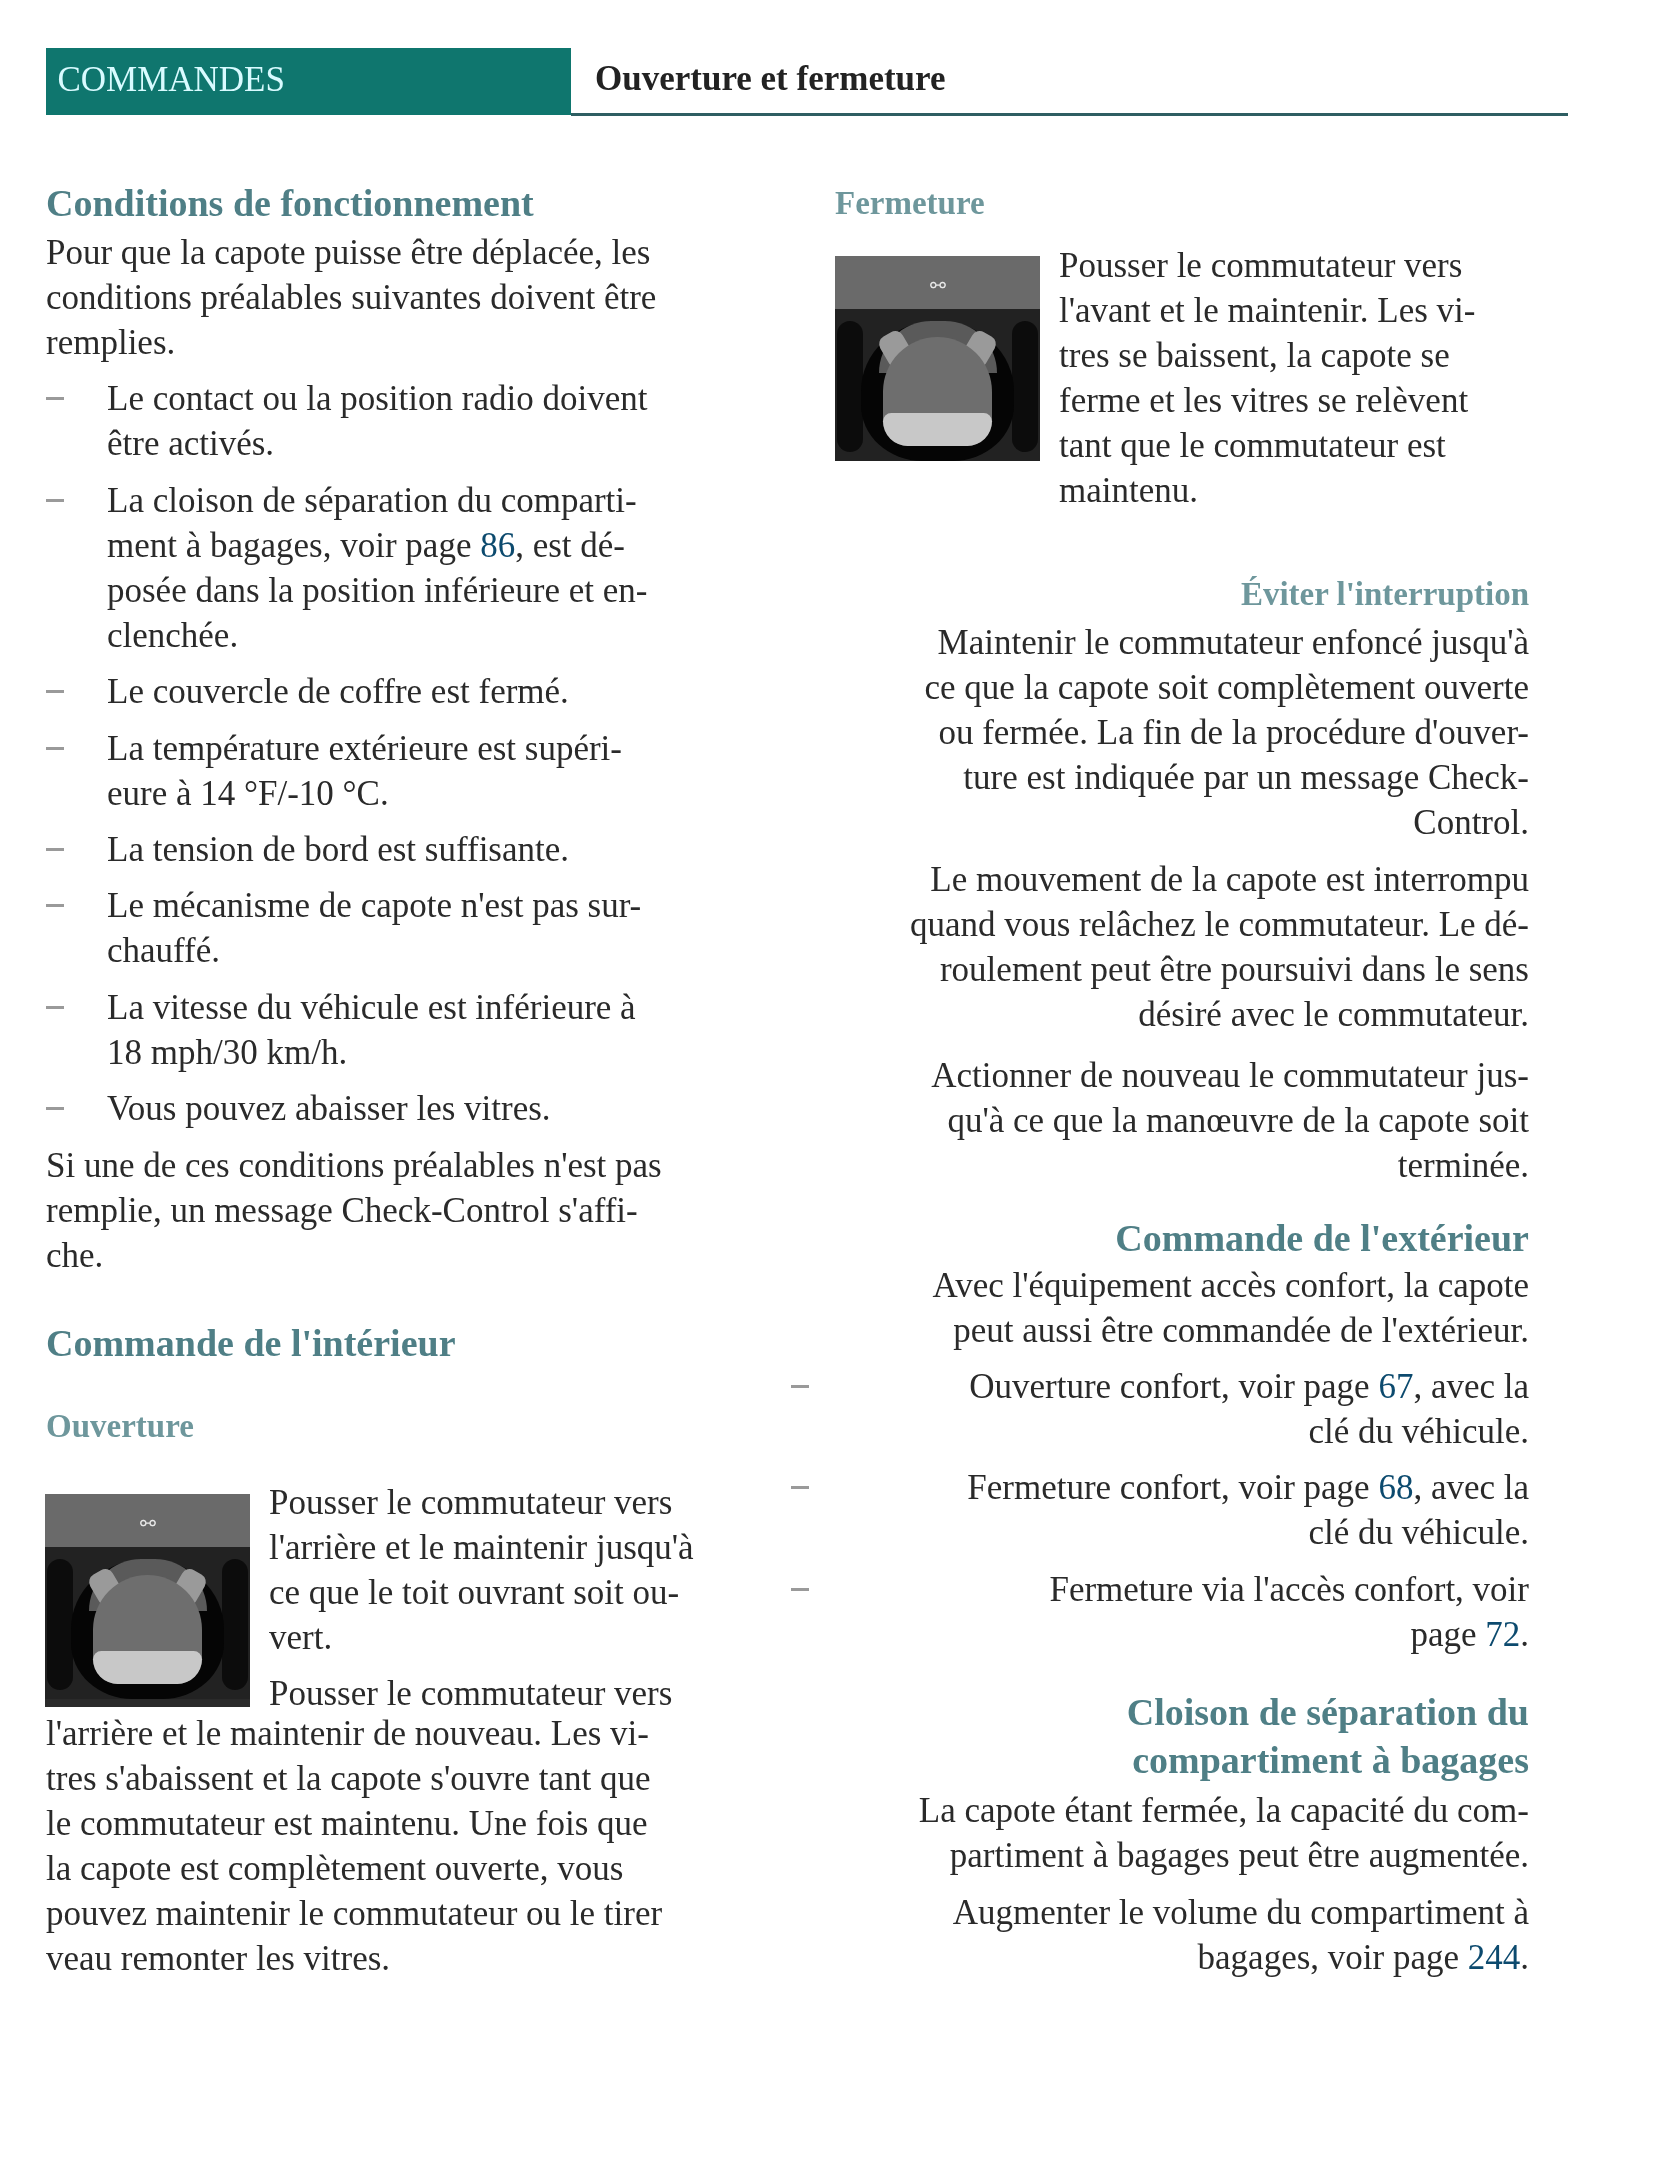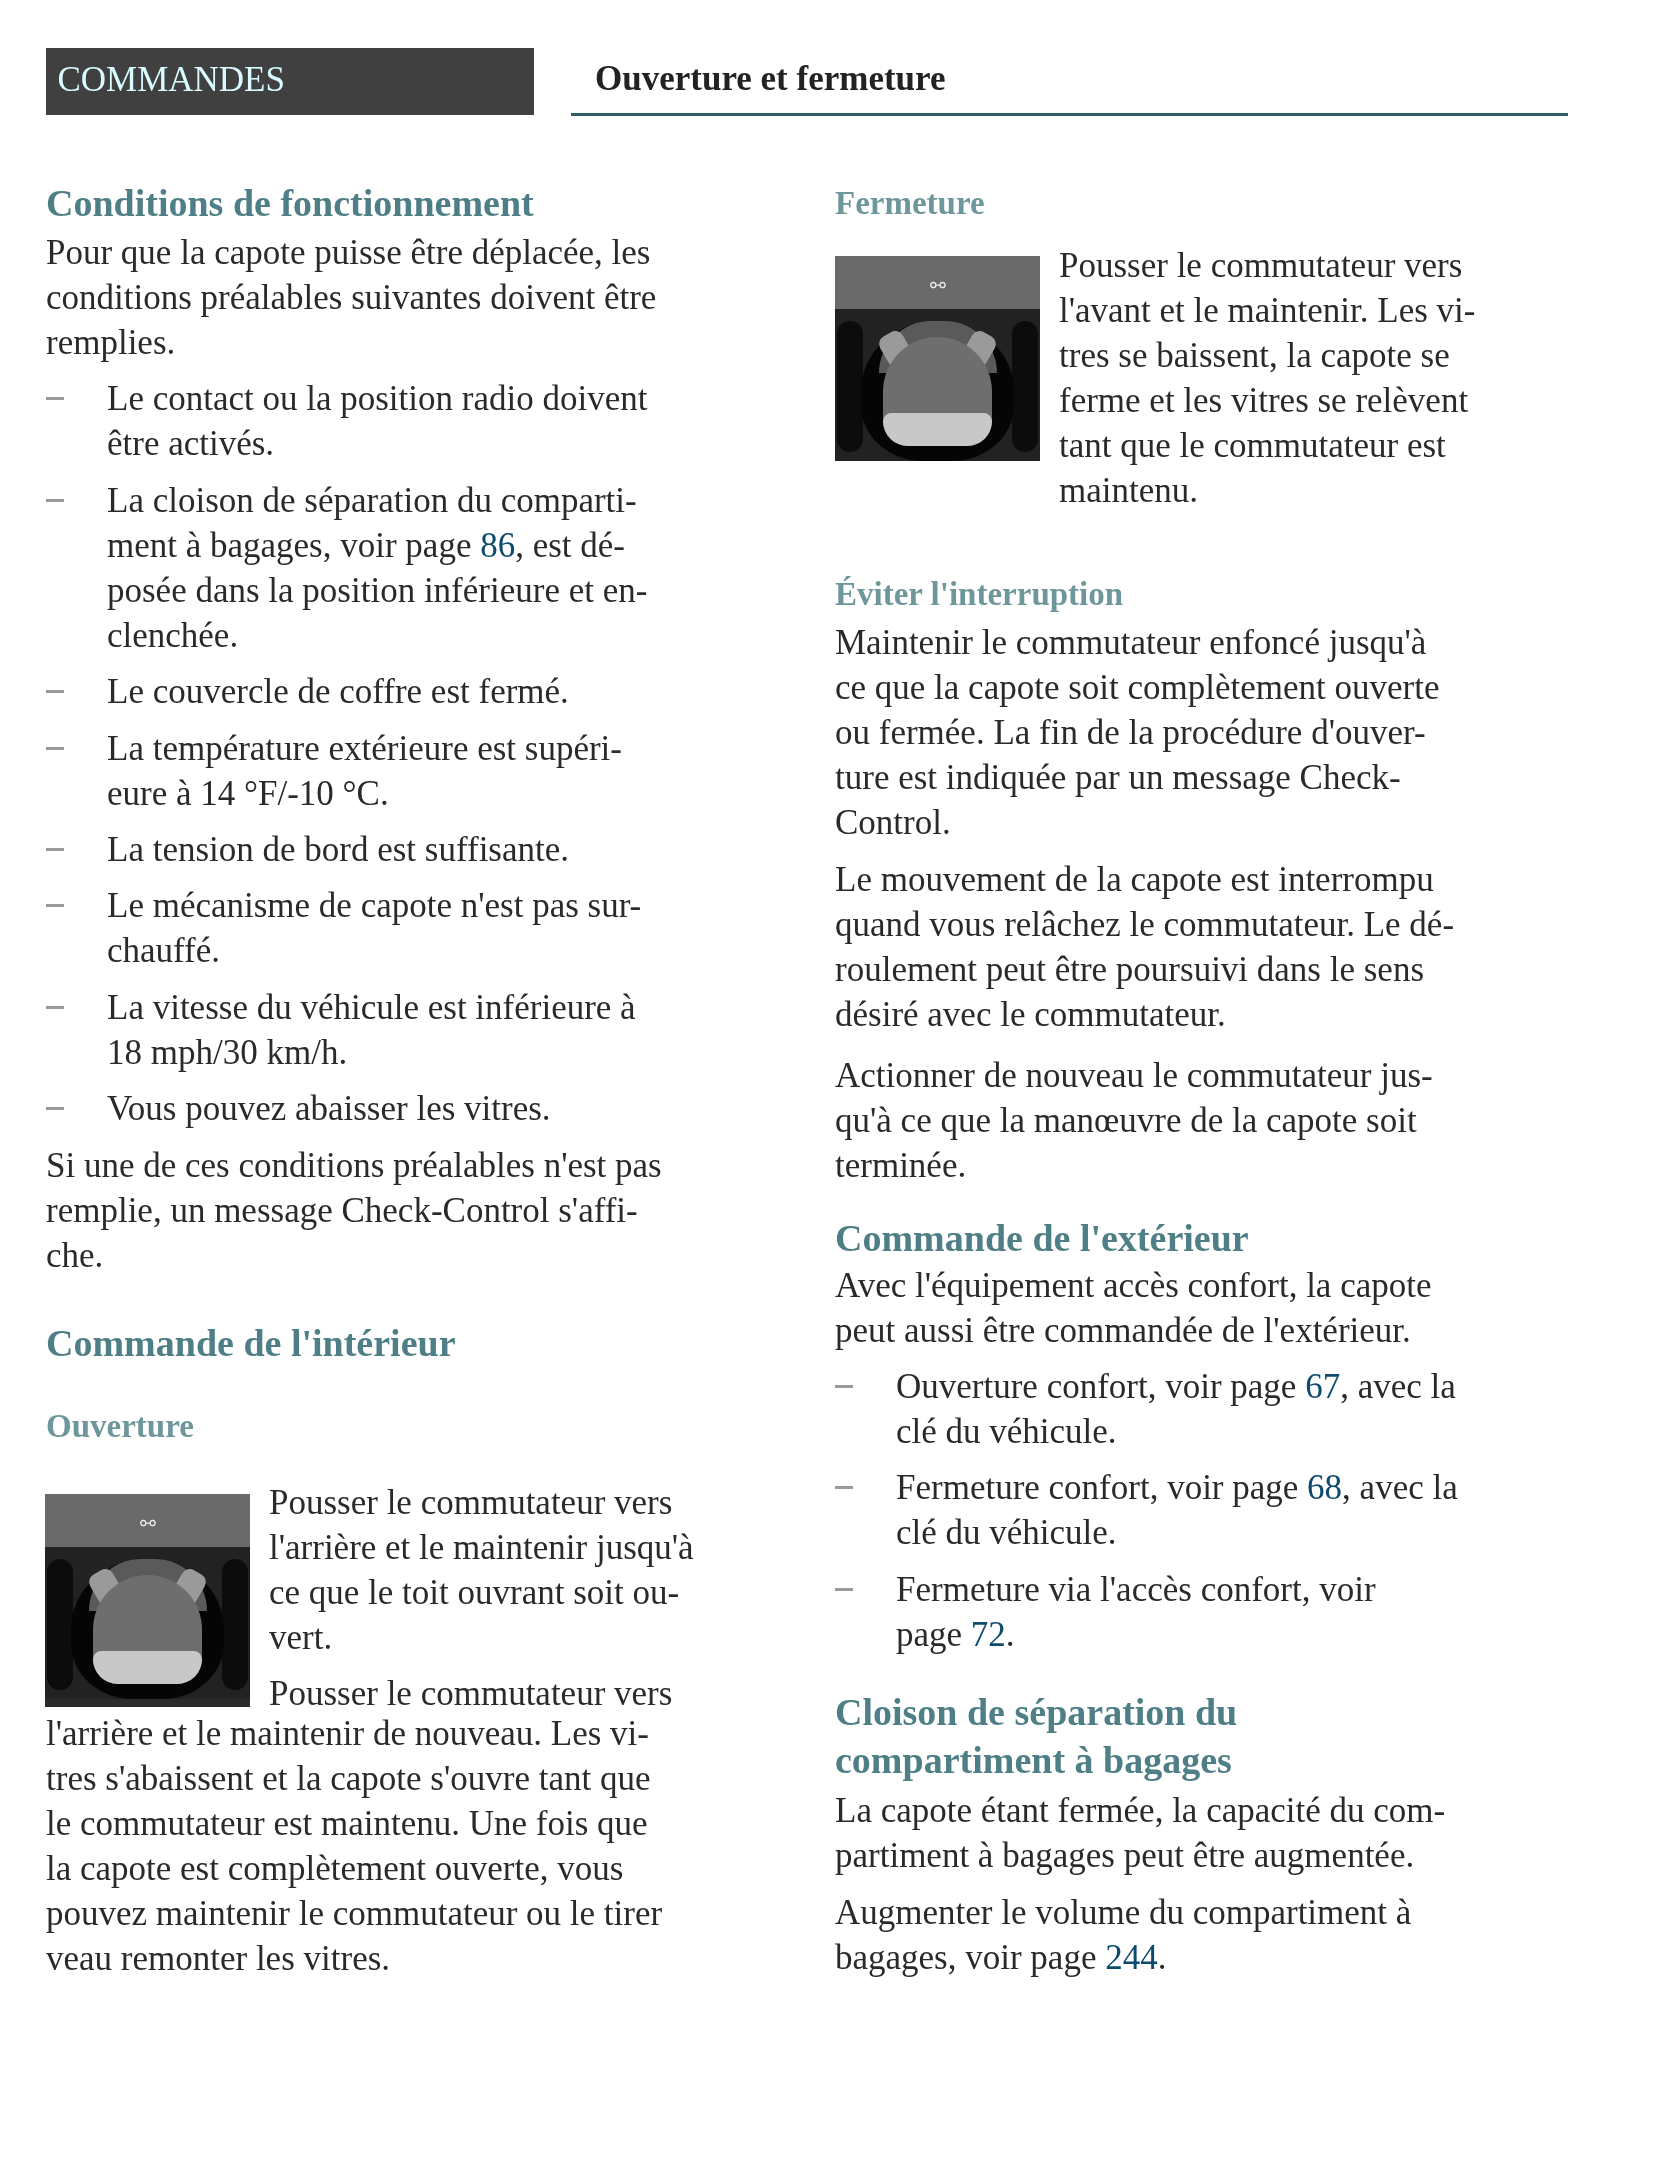--- a/index.html
+++ b/index.html
@@ -3,38 +3,38 @@
 <meta charset="utf-8">
 <style>
   html, body { margin:0; padding:0; }
   body {
     width:1677px; height:2389px; position:relative; overflow:hidden;
     background:#ffffff;
     font-family:"DejaVu Serif", "Liberation Serif", serif;
     color:#2a2a2a;
   }
   .hdr-box {
-    position:absolute; left:46px; top:48px; width:488px; height:67px;
-    background:#404040;
+    position:absolute; left:46px; top:48px; width:525px; height:67px;
+    background:#0f766e;
   }
   .hdr-box span {
     position:absolute; left:11.4px; top:12.2px;
     font-family:"Liberation Serif", serif; font-size:35px; color:#d8fbff;
     letter-spacing:0px;
   }
   .hdr-title {
     position:absolute; left:595px; top:59px;
     font-family:"Liberation Serif", serif; font-weight:bold; font-size:35px; color:#222;
   }
   .hdr-rule {
     position:absolute; left:571px; top:113px; width:997px; height:2.6px; background:#2e5e62;
   }
   .col { position:absolute; width:738px; }
   .col-left { left:46px; top:175px; }
-  .col-right { left:835px; top:175px; width:738px; }
+  .col-right { left:791px; top:175px; width:738px;text-align:right; }
 
   .h2 {
     font-family:"Liberation Serif", serif; font-weight:bold;
     font-size:38px; color:#4f7f86; line-height:48px; margin:0;
   }
   .h3 {
     font-family:"Liberation Serif", serif; font-weight:bold;
     font-size:33px; color:#6e979c; line-height:44px; margin:0;
   }
   .p {

